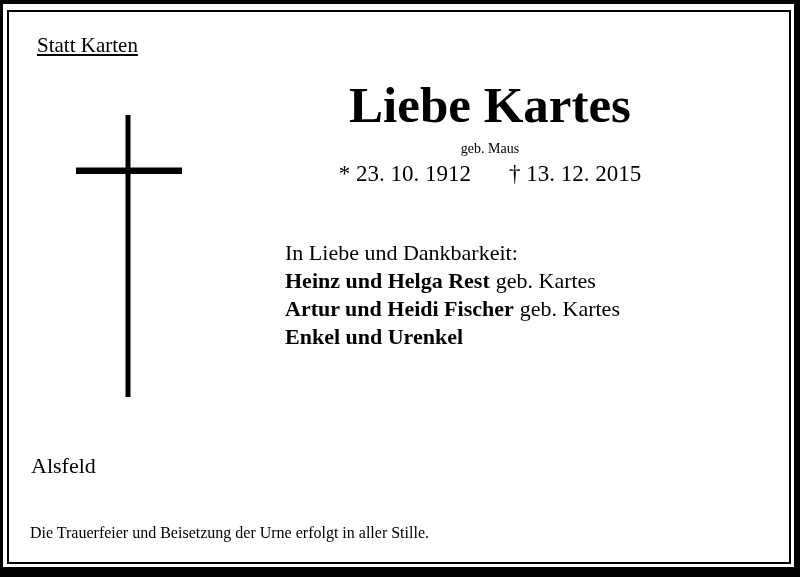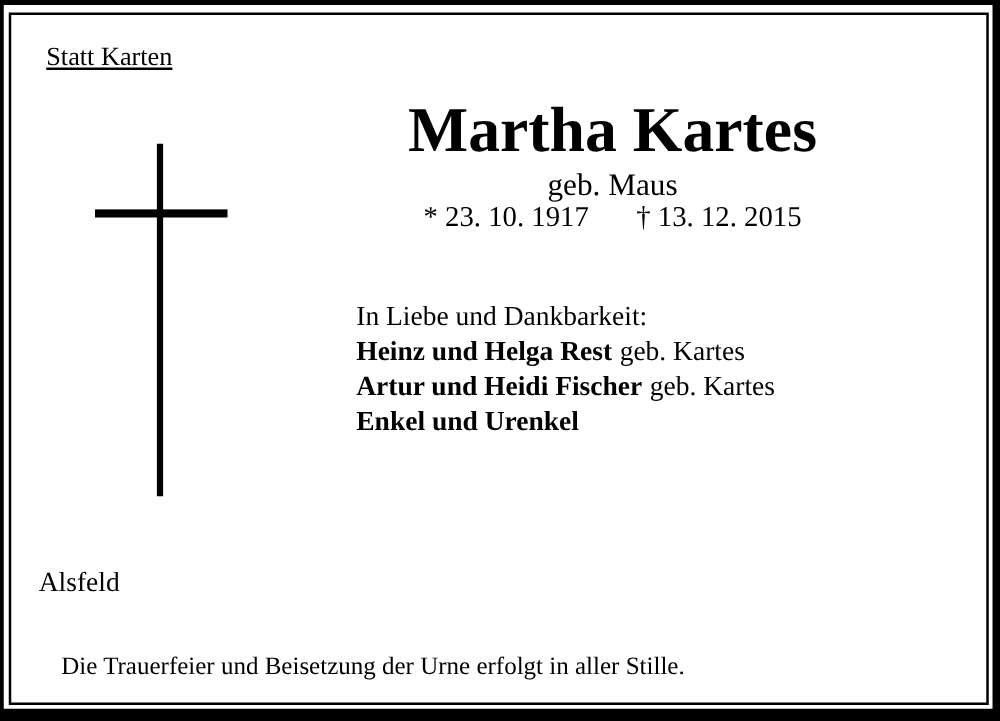--- a/index.html
+++ b/index.html
@@ -39,21 +39,21 @@
     left:190px; top:79px; width:600px;
     text-align:center;
   }
   .deceased-name {
     font-size:51px; line-height:52px;
     font-weight:bold;
     white-space:nowrap;
   }
   .maiden-name {
     margin-top:6px;
-    font-size:25px; line-height:24px;
+    font-size:14px; line-height:24px;
   }
   .dates-line {
     margin-top:0px;
     font-size:23px; line-height:26px;
     white-space:nowrap;
   }
   .death-date { margin-left:38px; }
   .main-block {
     position:absolute;
     left:285px; top:221px; width:417px;
@@ -70,45 +70,44 @@
   .mourner-suffix { margin-left:6px; }
   .place-block {
     position:absolute;
     left:31px; top:452px;
     font-size:22px; line-height:28px;
     white-space:nowrap;
   }
   .final-note {
     position:absolute;
     left:30px; top:519px;
-    font-size:20px; line-height:28px;
+    font-size:16px; line-height:28px;
     white-space:nowrap;
-    margin-left:19px;
   }
 </style>
 </head>
 <body>
 
 <div class="page">
   <div class="paper">
     <div class="frame"></div>
   </div>
 
   <div class="pre-note">Statt Karten</div>
 
   <svg class="cross" width="110" height="288" viewBox="0 0 110 288" xmlns="http://www.w3.org/2000/svg">
     <rect x="51.5" y="3" width="5" height="282" fill="#000"></rect>
     <rect x="2" y="55.5" width="106" height="6.5" fill="#000"></rect>
   </svg>
 
   <div class="header-block">
-    <div class="deceased-name">Martha Kartes</div>
+    <div class="deceased-name">Liebe Kartes</div>
     <div class="maiden-name">geb. Maus</div>
     <div class="dates-line">
-      <span class="birth-date">* 23. 10. 1917</span><span class="death-date">† 13. 12. 2015</span>
+      <span class="birth-date">* 23. 10. 1912</span><span class="death-date">† 13. 12. 2015</span>
     </div>
   </div>
 
   <div class="main-block">
     <div class="family-block">
       <div class="closing-line">In Liebe und Dankbarkeit:</div>
       <div class="mourner-line">
         <span class="mourner-names">Heinz und Helga Rest</span><span class="mourner-suffix">geb. Kartes</span>
       </div>
       <div class="mourner-line">

